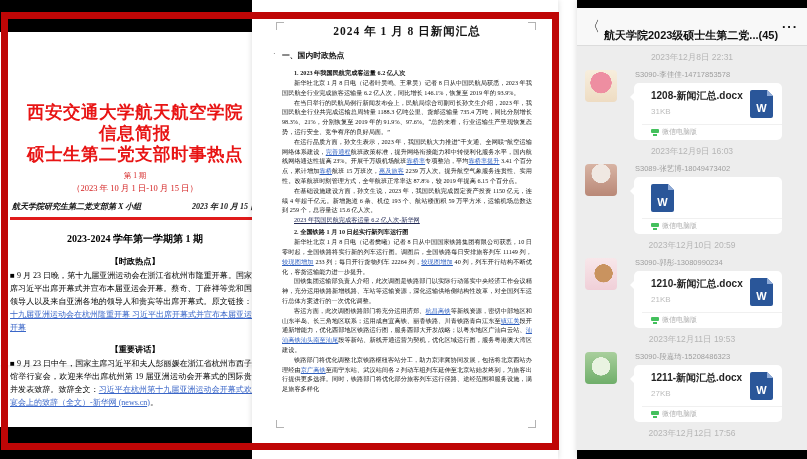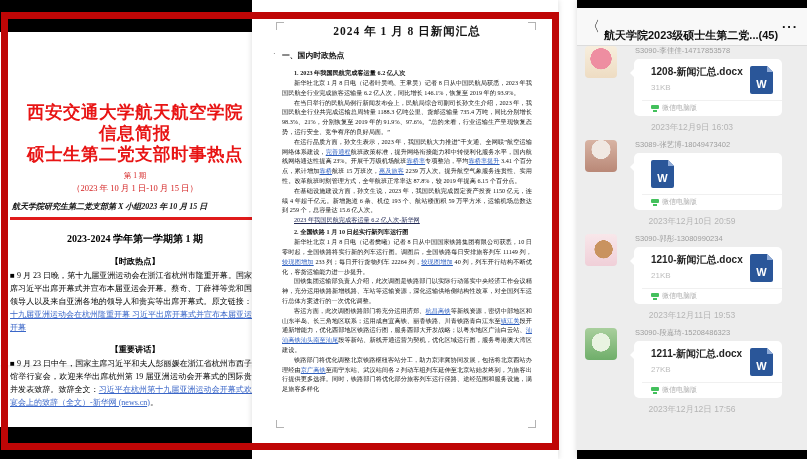--- a/index.html
+++ b/index.html
@@ -10,21 +10,21 @@
   
   .left-shot{position:absolute;left:0;top:0;width:270px;height:365px;background:#fff;
              box-shadow:0 0 6px rgba(0,0,0,.15);}
   .left-shot .bar.top{top:0;height:32px;}
   .left-shot .bar.bottom{top:427px;height:32px;}
   .ld{position:absolute;left:10px;right:10px;top:32px;text-align:center;color:#000;}
   .ld-title{margin-top:70px;font-weight:bold;font-size:17.5px;line-height:21px;
             color:#e81414;letter-spacing:.5px;}
   .ld-issue{margin-top:6px;font-family:"Liberation Serif",serif;font-size:7.5px;color:#d42222;}
   .ld-period{margin-top:2px;font-family:"Liberation Serif",serif;font-size:8.5px;color:#d42222;}
-  .ld-byline{margin:6px 2px 4px;display:flex;
+  .ld-byline{margin:6px 2px 4px;display:flex;justify-content:space-between;
              font-family:"Liberation Serif",serif;font-style:italic;font-weight:bold;
              font-size:8px;color:#151515;}
   .ld-rule{margin-top:5px;height:2.5px;background:#e01b1b;}
   .ld-volume{margin-top:12px;font-family:"Liberation Serif",serif;font-weight:bold;font-size:10px;}
   .ld-h{margin-top:10px;font-family:"Liberation Serif",serif;font-weight:bold;font-size:8.2px;}
   .ld-p{margin-top:2px;font-family:"Liberation Serif",serif;font-size:8px;line-height:13px;
         text-align:justify;}
   .ld-p .seg-u{color:#3a66c8;text-decoration:underline;}
 
   
@@ -155,20 +155,21 @@
   <div class="bar bottom"></div>
 
   <div class="wx-header">
     <span class="wx-back">〈</span>
     <span class="wx-title">航天学院2023级硕士生第二党...(45)</span>
     <span class="wx-more">···</span>
   </div>
 
   <div class="wx-chat">
 
+    <div class="wx-date">2023年12月8日 22:31</div>
     <div class="wx-msg">
       <div class="wx-avatar av1"></div>
       <div class="wx-right">
         <div class="wx-sender">S3090-李佳佳-14717853578</div>
         <div class="wx-card">
           <div class="wx-card-main">
             <div class="wx-fileinfo">
               <div class="wx-filename">1208-新闻汇总.docx</div>
               <div class="wx-filesize">31KB</div>
             </div>

